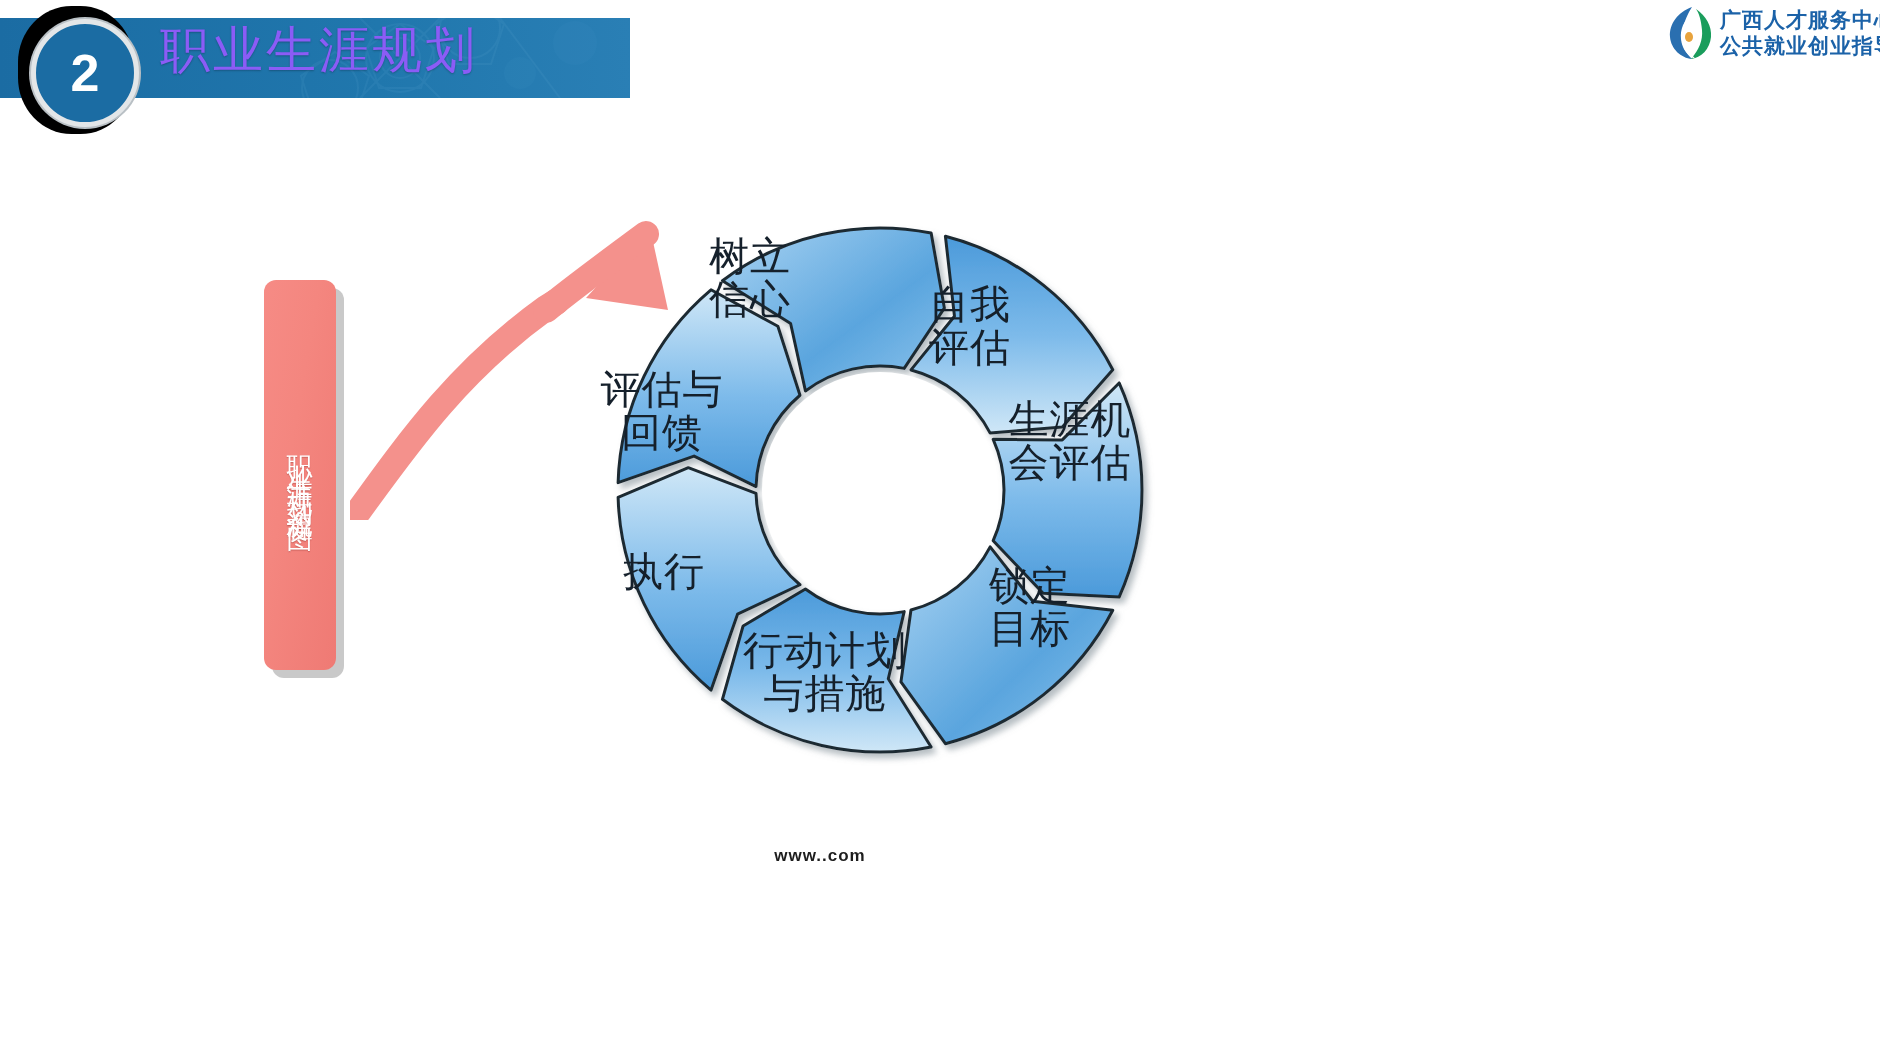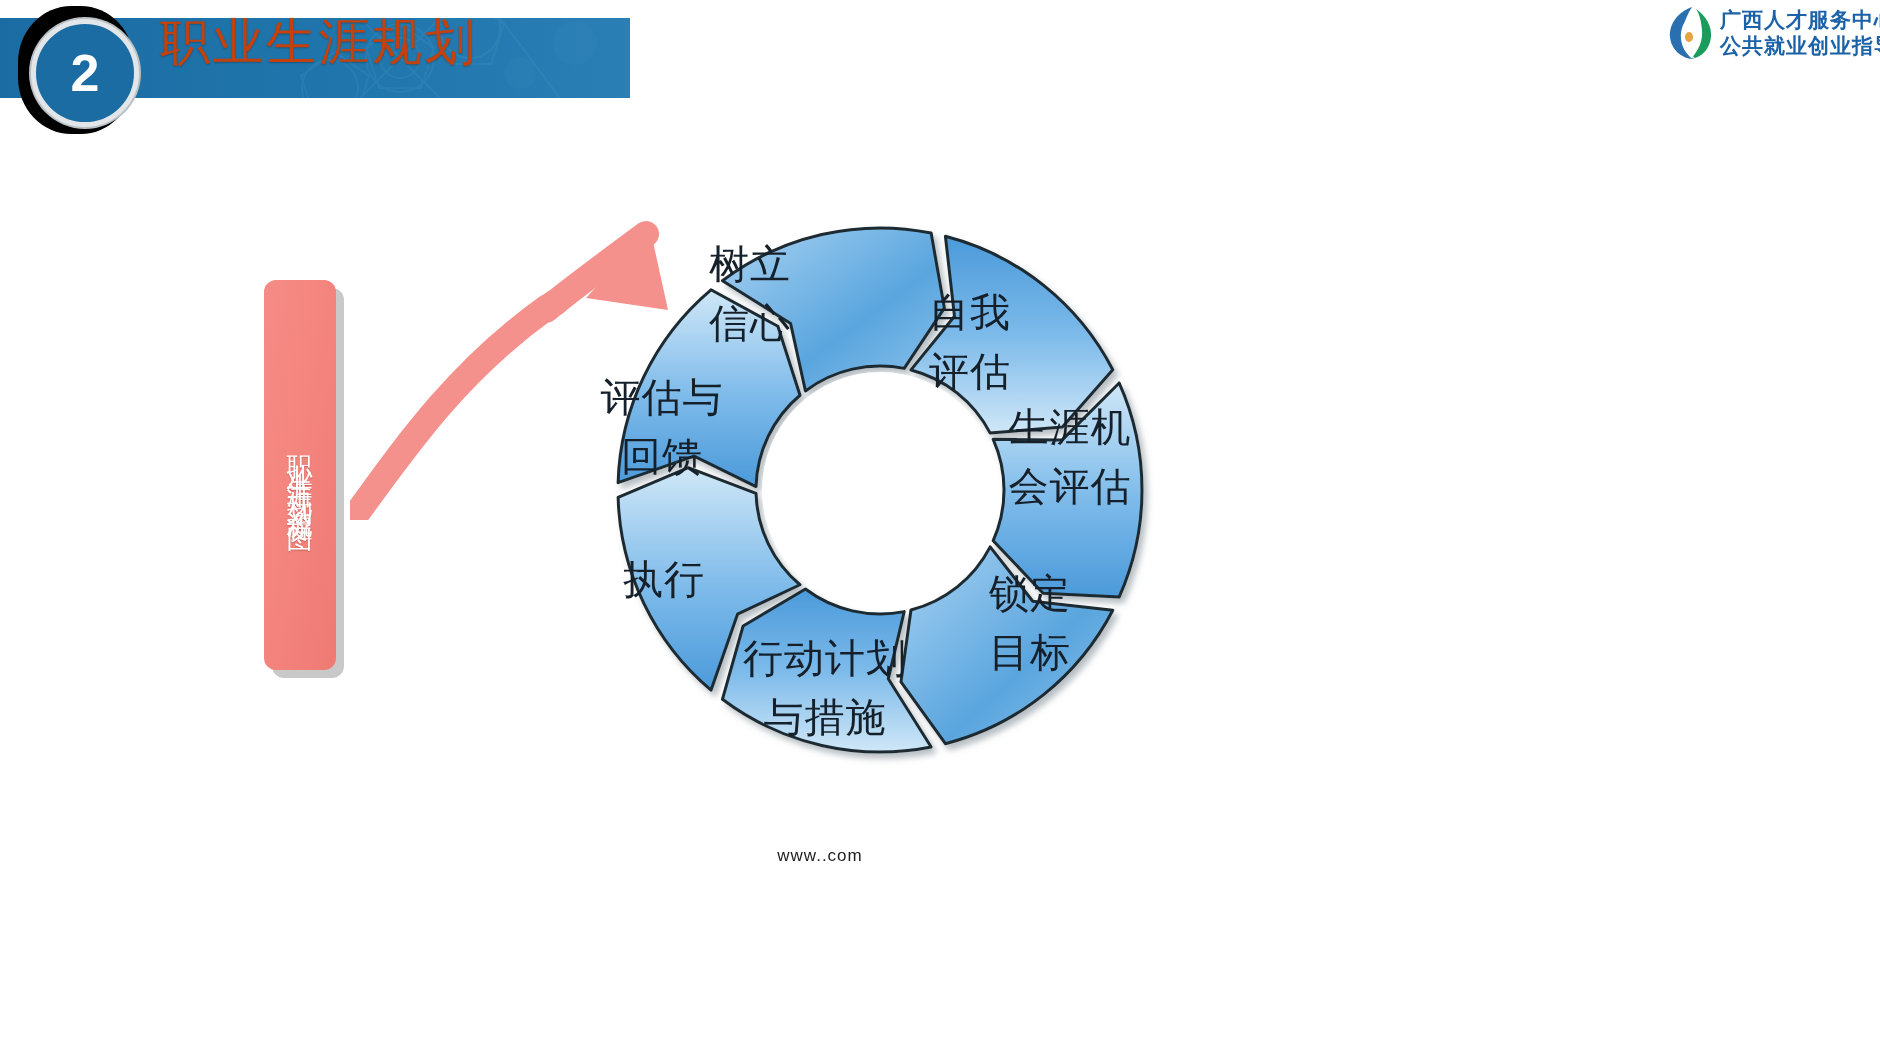--- a/index.html
+++ b/index.html
@@ -31,22 +31,22 @@
     position:absolute;left:21px;top:19px;width:98px;height:98px;border-radius:50%;
     background:#1b6ca3;border:5px solid #e3e6e8;
     box-shadow:0 0 0 2px #b9c0c5;
     display:flex;align-items:center;justify-content:center;
   }
   #header-badge-num{
     color:#ffffff;font-size:52px;font-weight:bold;line-height:1;
     font-family:"Liberation Sans",sans-serif;
   }
   #header-title{
-    position:absolute;left:160px;top:16px;
-    color:#c2410c;font-size:50px;letter-spacing:3px;line-height:52px;
+    position:absolute;left:160px;top:24px;
+    color:#8b5cf6;font-size:50px;letter-spacing:3px;line-height:52px;
     font-family:"DejaVu Sans",sans-serif;font-weight:500;
     text-shadow:0 1px 2px rgba(0,0,0,.25);
   }
   
   #logo{
     position:absolute;right:0px;top:4px;width:218px;height:62px;overflow:hidden;
   }
   #logo-mark{position:absolute;left:0;top:0;width:58px;height:58px;}
   #logo-text{
     position:absolute;left:58px;top:3px;width:200px;
@@ -70,30 +70,30 @@
     color:#ffffff;font-size:26px;letter-spacing:9px;line-height:40px;
     font-family:"DejaVu Sans",sans-serif;
     text-shadow:0 1px 1px rgba(150,60,55,.45);
   }
   
   #cycle-wrap{
     position:absolute;left:520px;top:140px;width:760px;height:700px;
   }
   #cycle-svg{width:760px;height:700px;display:block;}
   .node-label{
-    position:absolute;color:#15202b;font-size:40px;line-height:59px;
+    position:absolute;color:#15202b;font-size:40px;line-height:43px;
     text-align:center;font-family:"DejaVu Sans",sans-serif;font-weight:500;
     letter-spacing:1px;pointer-events:none;white-space:pre-line;
   }
   
   #entry-arrow{position:absolute;left:350px;top:190px;width:380px;height:330px;}
   
   #footer{
     position:absolute;left:0;top:846px;width:1640px;text-align:center;
-    color:#1d1d1d;font-size:17px;font-weight:normal;letter-spacing:1px;
+    color:#1d1d1d;font-size:17px;font-weight:bold;letter-spacing:1px;
     font-family:"Liberation Sans",sans-serif;
   }
 </style>
 </head>
 <body>
 
 <div id="header-bar">
   <svg class="pattern" viewBox="0 0 630 80" preserveAspectRatio="none">
     <g fill="none" stroke="#5fa6cf" stroke-width="2" opacity="0.55">
       <circle cx="400" cy="40" r="34"></circle>

